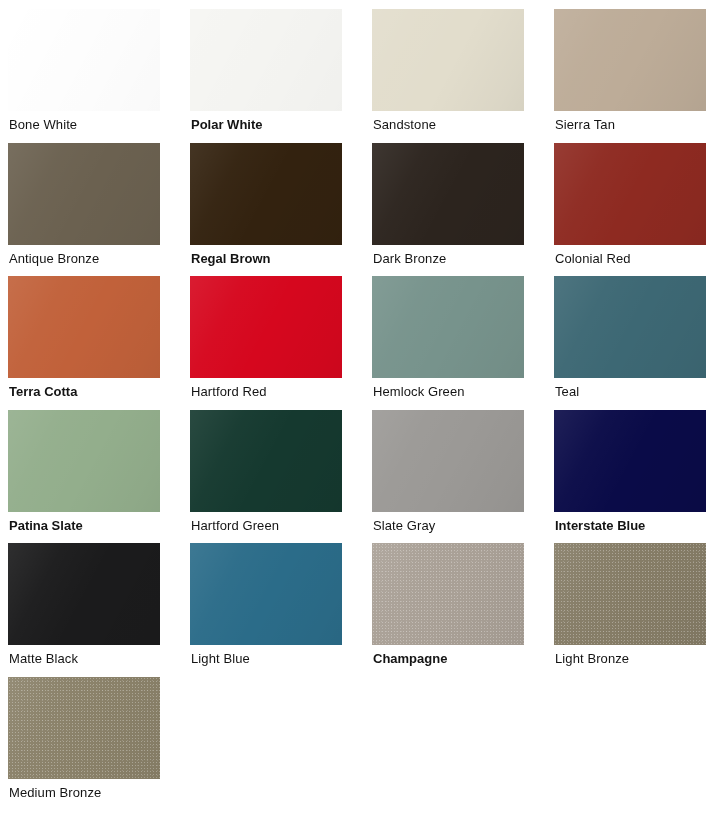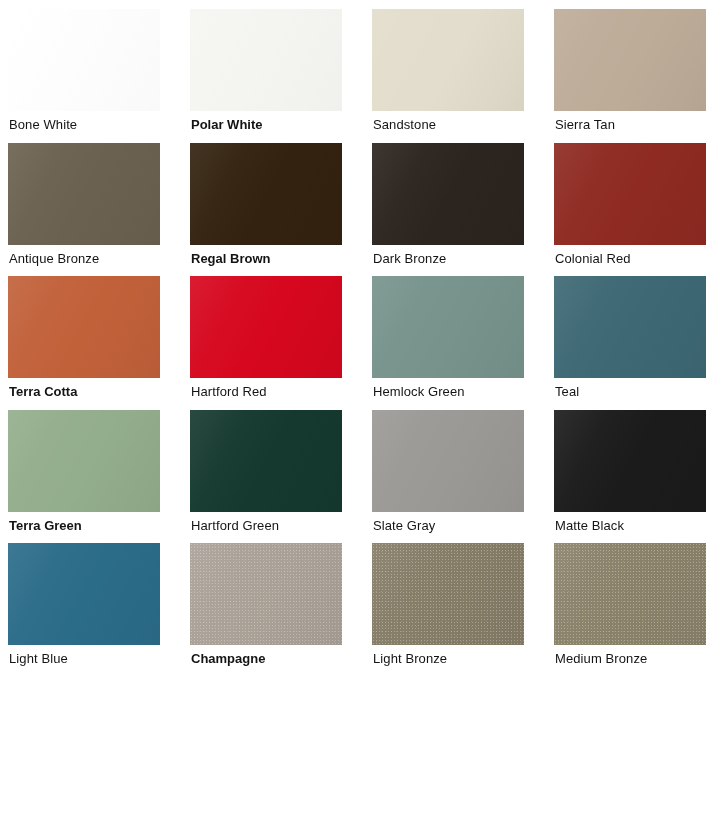--- a/index.html
+++ b/index.html
@@ -141,29 +141,33 @@
     <div class="swatch-cell">
       <div class="swatch-chip" title="Hemlock Green" style="background-color: rgb(119, 147, 140);"></div>
       <div class="swatch-label">Hemlock Green</div>
     </div>
     <div class="swatch-cell">
       <div class="swatch-chip" title="Teal" style="background-color: rgb(61, 104, 116);"></div>
       <div class="swatch-label">Teal</div>
     </div>
     <div class="swatch-cell">
       <div class="swatch-chip" title="Patina Green" style="background-color: rgb(147, 174, 140);"></div>
-      <div class="swatch-label heavier">Terra Green</div>
+      <div class="swatch-label heavier">Patina Slate</div>
     </div>
     <div class="swatch-cell">
       <div class="swatch-chip" title="Hartford Green" style="background-color: rgb(21, 57, 47);"></div>
       <div class="swatch-label">Hartford Green</div>
     </div>
     <div class="swatch-cell">
       <div class="swatch-chip" title="Slate Gray" style="background-color: rgb(155, 153, 150);"></div>
       <div class="swatch-label">Slate Gray</div>
+    </div>
+    <div class="swatch-cell">
+      <div class="swatch-chip" title="Interstate Blue" style="background-color: rgb(10, 11, 72);"></div>
+      <div class="swatch-label heavier">Interstate Blue</div>
     </div>
     <div class="swatch-cell">
       <div class="swatch-chip" title="Matte Black" style="background-color: rgb(27, 27, 28);"></div>
       <div class="swatch-label">Matte Black</div>
     </div>
     <div class="swatch-cell">
       <div class="swatch-chip" title="Light Blue" style="background-color: rgb(43, 108, 137);"></div>
       <div class="swatch-label">Light Blue</div>
     </div>
     <div class="swatch-cell">

